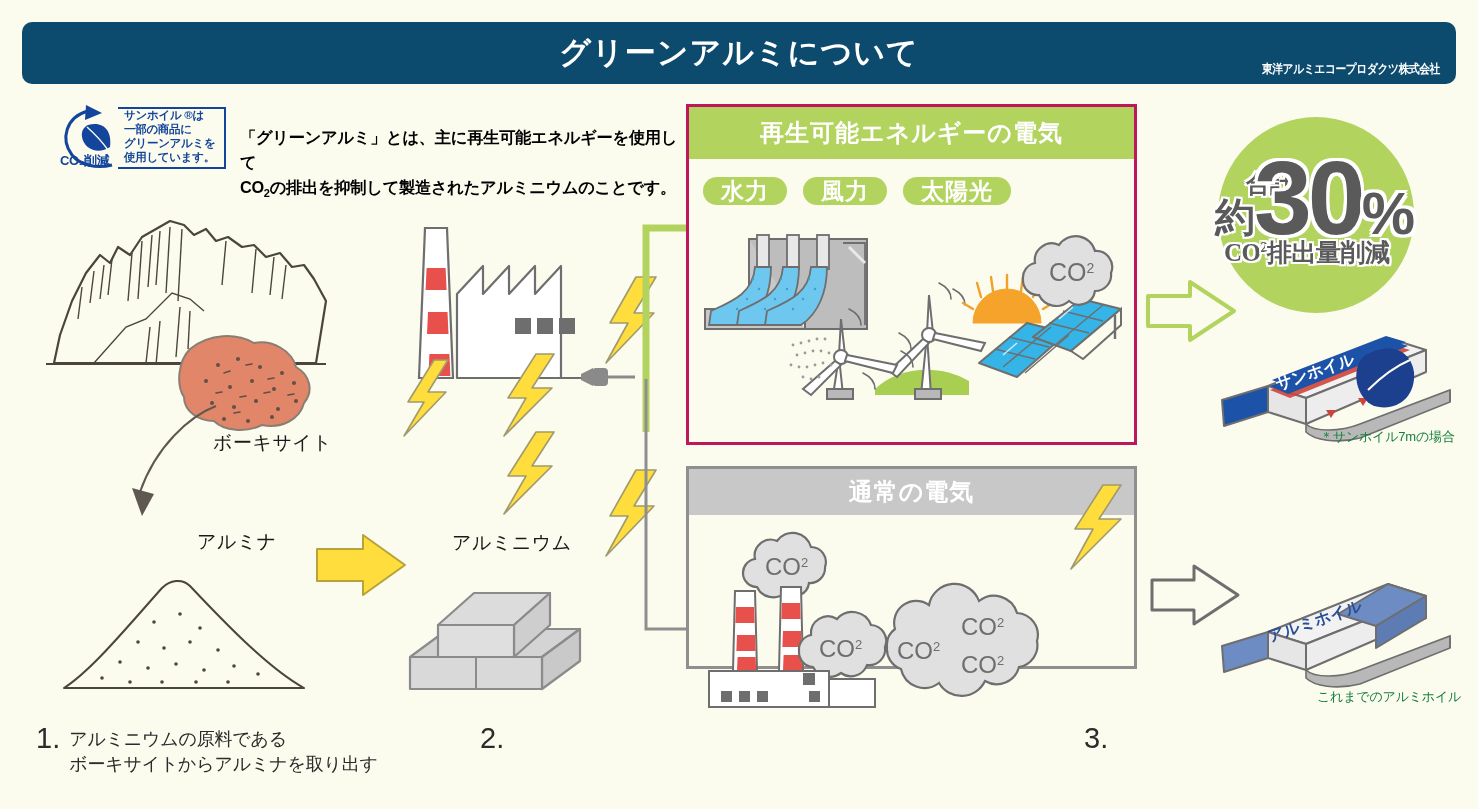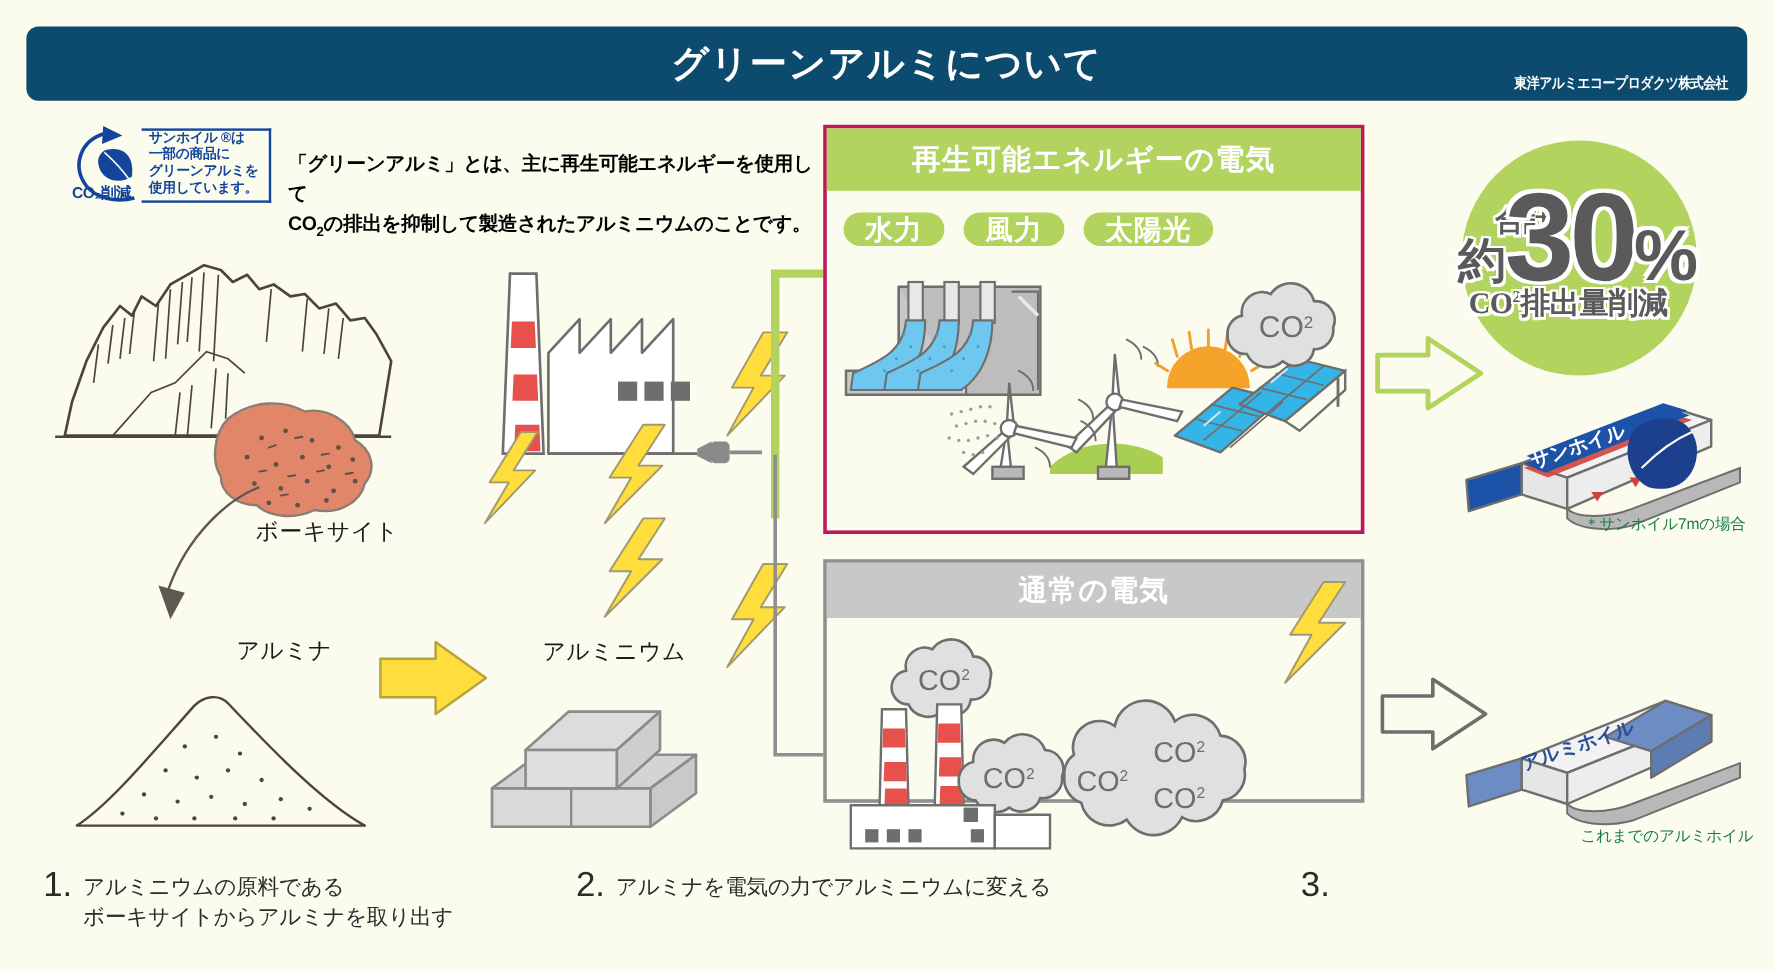--- a/index.html
+++ b/index.html
@@ -541,22 +541,19 @@
   <div class="step" style="left:36px;top:723px;">
     <div class="step-num">1.</div>
     <div class="step-text">
       <div>アルミニウムの原料である</div>
       <div>ボーキサイトからアルミナを取り出す</div>
     </div>
   </div>
 
   <div class="step" style="left:480px;top:723px;">
     <div class="step-num">2.</div>
-    <div class="step-text">
-      <div>アルミナを電気の力でアルミニウムに変える</div>
-    </div>
   </div>
 
   <div class="step" style="left:1084px;top:723px;">
     <div class="step-num">3.</div>
   </div>
 
 </div>
 
 </body></html>

